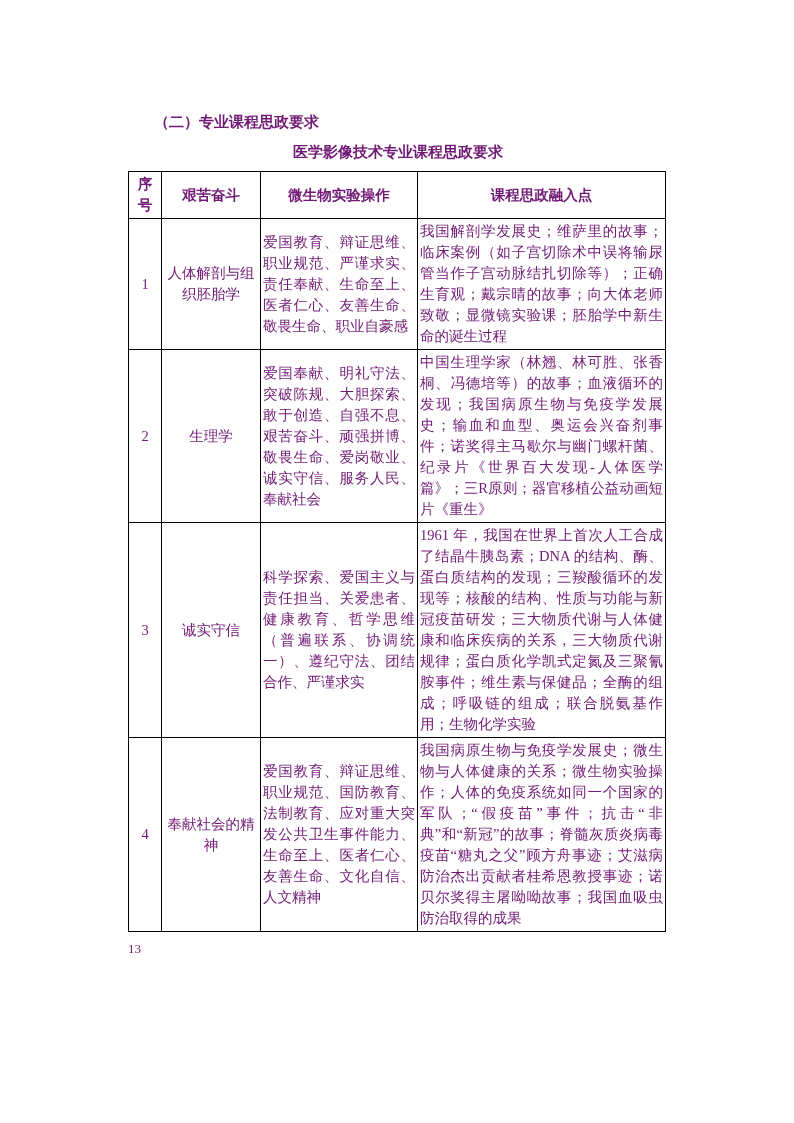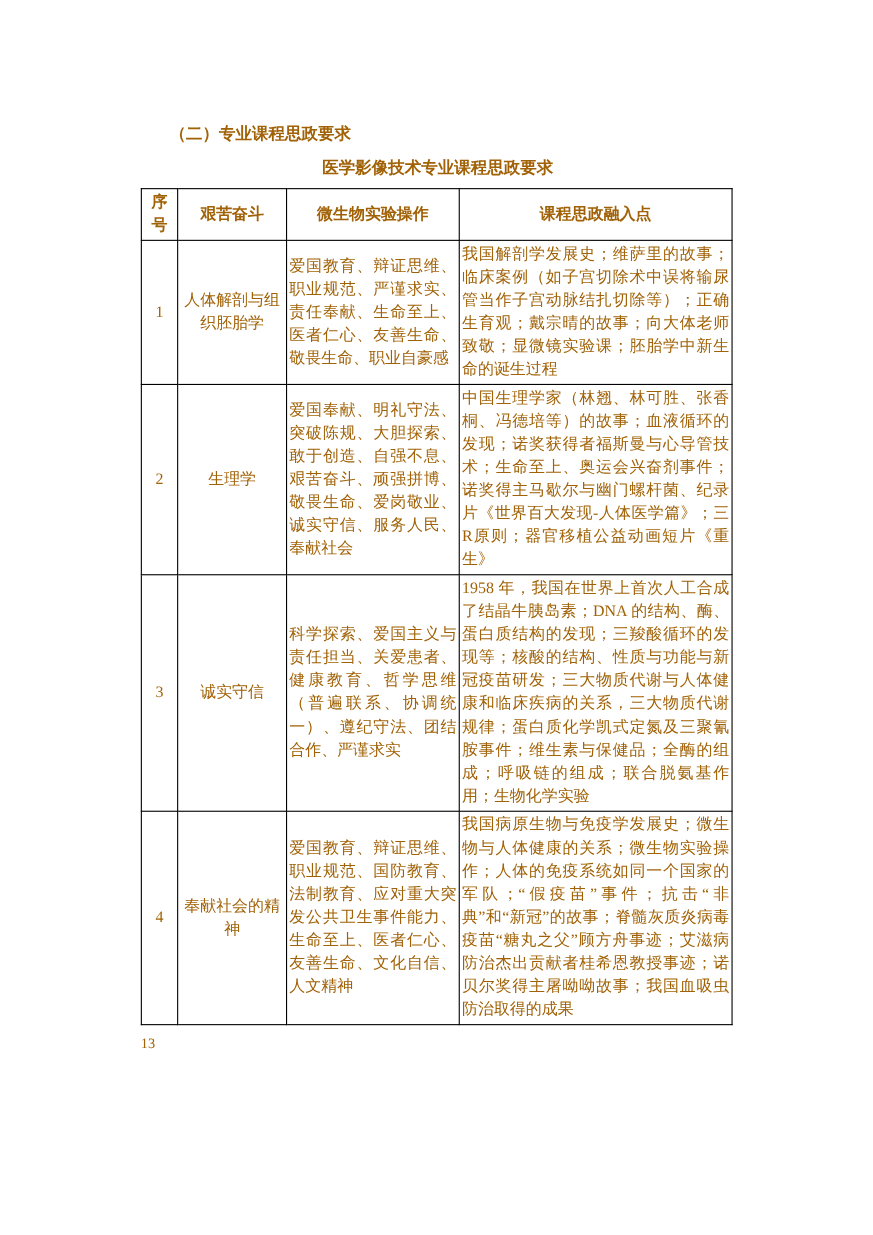--- a/index.html
+++ b/index.html
@@ -1,21 +1,21 @@
 <!DOCTYPE html>
 <html><head>
 <meta charset="utf-8">
 <style>
   * { box-sizing: border-box; }
   html, body { margin: 0; padding: 0; background: #ffffff; }
   .page {
     width: 794px;
     height: 1123px;
     background: #ffffff;
-    color: #a16207;
+    color: #701a75;
     font-family: "Liberation Serif", "DejaVu Serif", serif;
     overflow: hidden;
     position: relative;
   }
   .content {
     padding: 110px 126px 0 128px;
   }
   .section-heading {
     font-size: 15px;
     line-height: 24px;
@@ -107,27 +107,27 @@
         <tr class="row-1">
           <td class="c-center">1</td>
           <td class="c-center">人体解剖与组织胚胎学</td>
           <td class="c-just">爱国教育、辩证思维、职业规范、严谨求实、责任奉献、生命至上、医者仁心、友善生命、敬畏生命、职业自豪感</td>
           <td class="c-just">我国解剖学发展史；维萨里的故事；临床案例（如子宫切除术中误将输尿管当作子宫动脉结扎切除等）；正确生育观；戴宗晴的故事；向大体老师致敬；显微镜实验课；胚胎学中新生命的诞生过程</td>
         </tr>
         <tr class="row-2">
           <td class="c-center">2</td>
           <td class="c-center">生理学</td>
           <td class="c-just">爱国奉献、明礼守法、突破陈规、大胆探索、敢于创造、自强不息、艰苦奋斗、顽强拼博、敬畏生命、爱岗敬业、诚实守信、服务人民、奉献社会</td>
-          <td class="c-just">中国生理学家（林翘、林可胜、张香桐、冯德培等）的故事；血液循环的发现；诺奖获得者福斯曼与心导管技术；生命至上、奥运会兴奋剂事件；诺奖得主马歇尔与幽门螺杆菌、纪录片《世界百大发现-人体医学篇》；三R原则；器官移植公益动画短片《重生》</td>
+          <td class="c-just">中国生理学家（林翘、林可胜、张香桐、冯德培等）的故事；血液循环的发现；我国病原生物与免疫学发展史；输血和血型、奥运会兴奋剂事件；诺奖得主马歇尔与幽门螺杆菌、纪录片《世界百大发现-人体医学篇》；三R原则；器官移植公益动画短片《重生》</td>
         </tr>
         <tr class="row-3">
           <td class="c-center">3</td>
           <td class="c-center">诚实守信</td>
           <td class="c-just">科学探索、爱国主义与责任担当、关爱患者、健康教育、哲学思维（普遍联系、协调统一）、遵纪守法、团结合作、严谨求实</td>
-          <td class="c-just">1958 年，我国在世界上首次人工合成了结晶牛胰岛素；DNA 的结构、酶、蛋白质结构的发现；三羧酸循环的发现等；核酸的结构、性质与功能与新冠疫苗研发；三大物质代谢与人体健康和临床疾病的关系，三大物质代谢规律；蛋白质化学凯式定氮及三聚氰胺事件；维生素与保健品；全酶的组成；呼吸链的组成；联合脱氨基作用；生物化学实验</td>
+          <td class="c-just">1961 年，我国在世界上首次人工合成了结晶牛胰岛素；DNA 的结构、酶、蛋白质结构的发现；三羧酸循环的发现等；核酸的结构、性质与功能与新冠疫苗研发；三大物质代谢与人体健康和临床疾病的关系，三大物质代谢规律；蛋白质化学凯式定氮及三聚氰胺事件；维生素与保健品；全酶的组成；呼吸链的组成；联合脱氨基作用；生物化学实验</td>
         </tr>
         <tr class="row-4">
           <td class="c-center">4</td>
           <td class="c-center">奉献社会的精神</td>
           <td class="c-just">爱国教育、辩证思维、职业规范、国防教育、法制教育、应对重大突发公共卫生事件能力、生命至上、医者仁心、友善生命、文化自信、人文精神</td>
           <td class="c-just">我国病原生物与免疫学发展史；微生物与人体健康的关系；微生物实验操作；人体的免疫系统如同一个国家的军队；“假疫苗”事件；抗击“非典”和“新冠”的故事；脊髓灰质炎病毒疫苗“糖丸之父”顾方舟事迹；艾滋病防治杰出贡献者桂希恩教授事迹；诺贝尔奖得主屠呦呦故事；我国血吸虫防治取得的成果</td>
         </tr>
       </tbody>
     </table>
 

